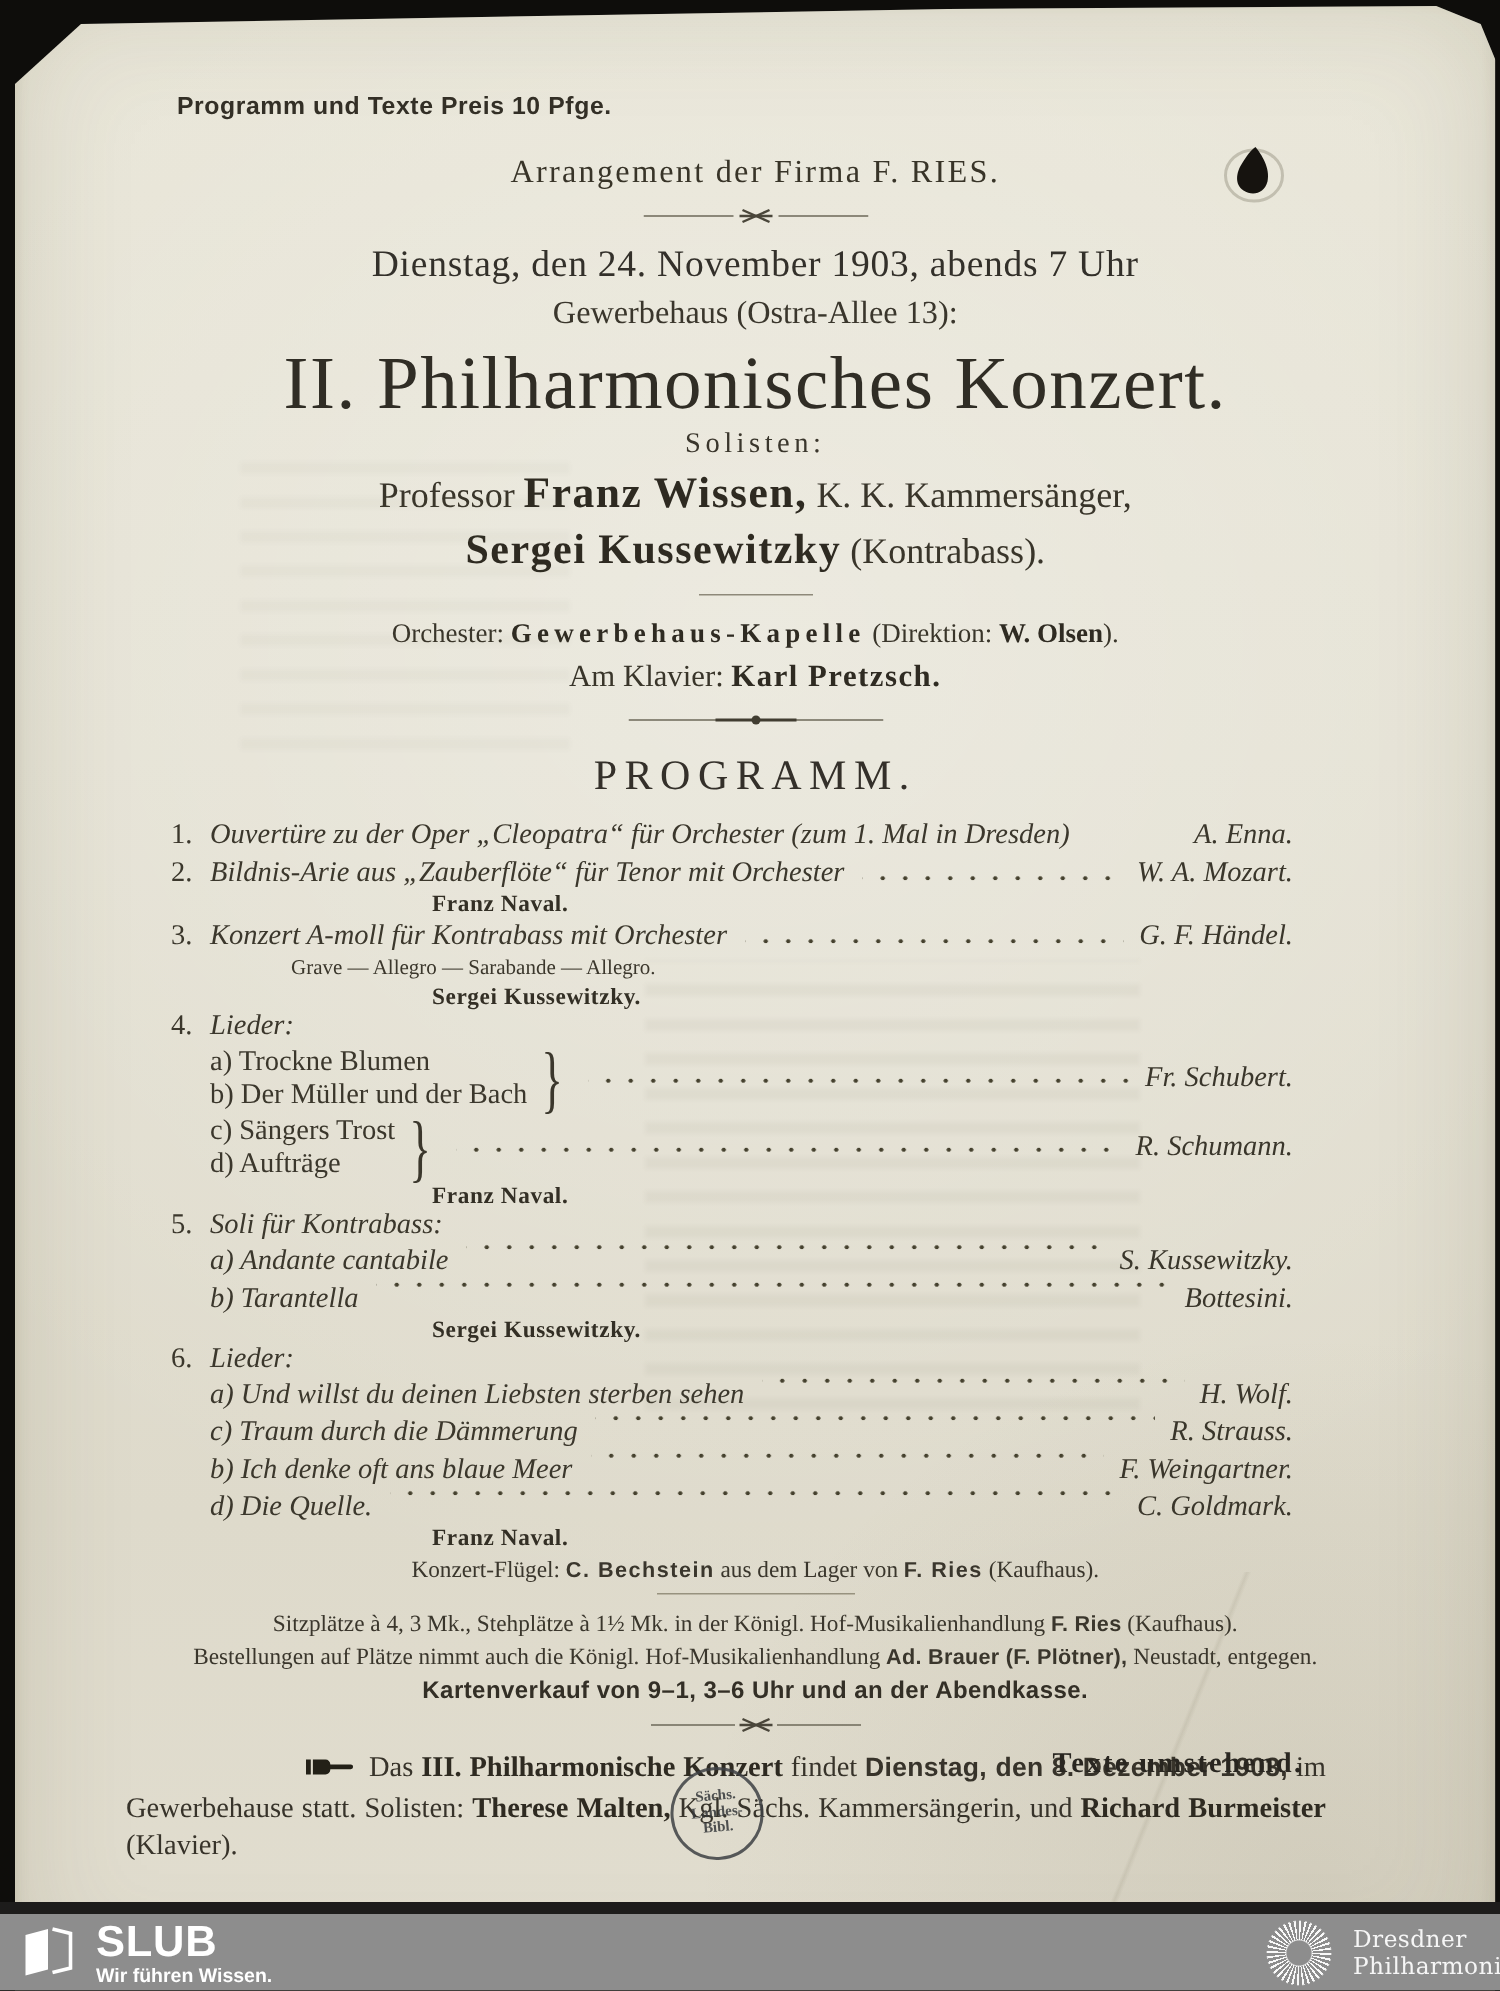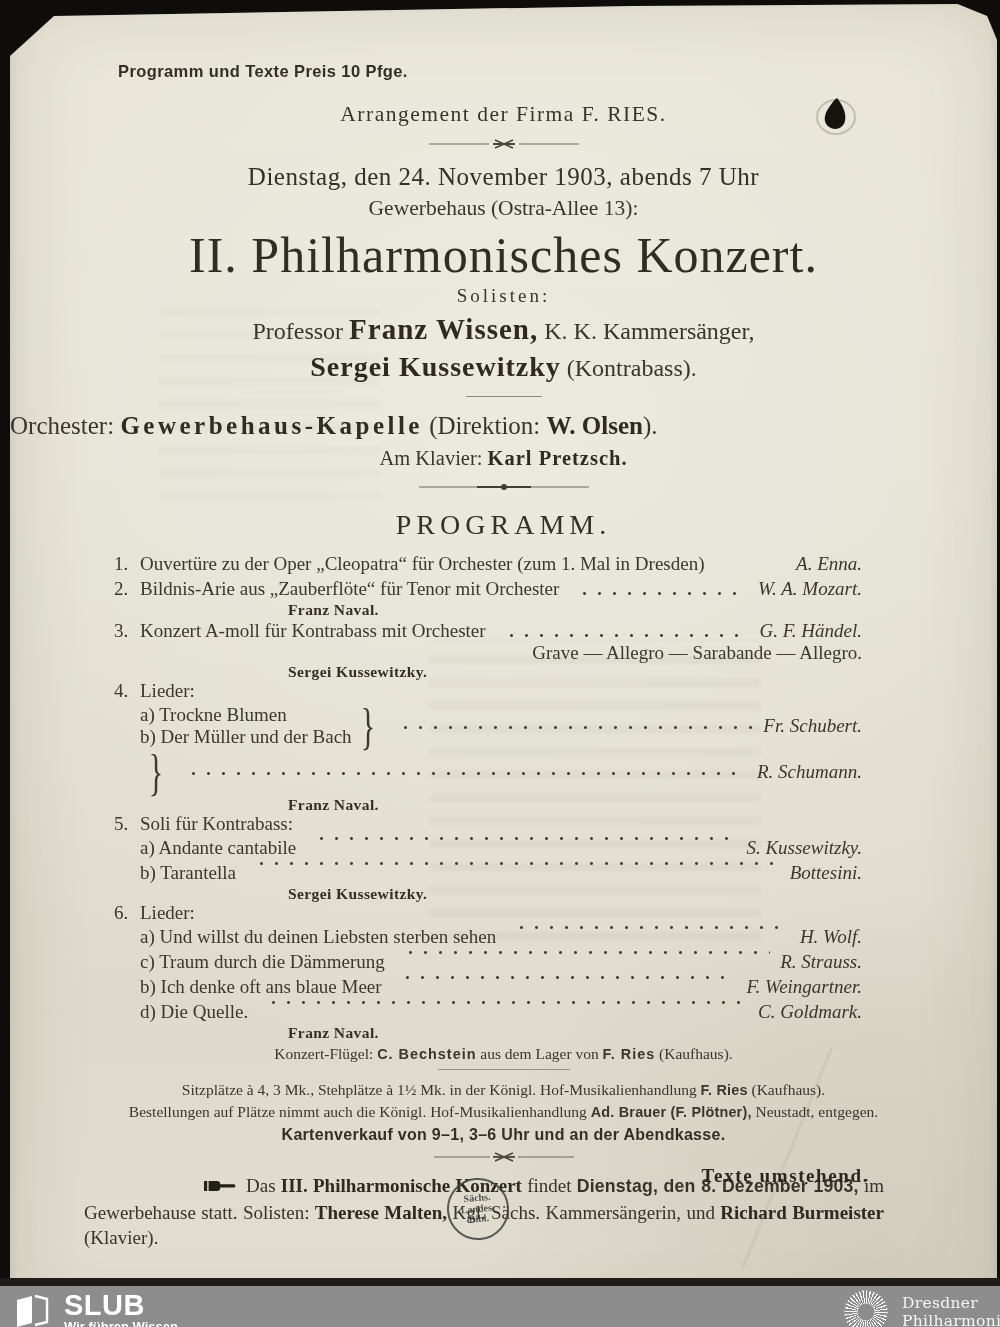--- a/index.html
+++ b/index.html
@@ -37,39 +37,39 @@
   .orn svg{display:block;}
   .date-line{margin-top:13px;text-align:center;font-size:25px;letter-spacing:.5px;color:#33302a;}
   .venue-line{margin-top:5px;text-align:center;font-size:21.5px;color:#3a362c;}
   .title{margin-top:7px;text-align:center;font-size:50px;letter-spacing:1px;color:#302d25;line-height:1.08;}
   .solisten{margin-top:3px;text-align:center;font-size:19px;letter-spacing:3px;color:#3a362c;}
   .sol1{margin-top:5px;text-align:center;font-size:24px;line-height:34px;color:#39352a;}
   .sol1 .name{font-size:29px;font-weight:700;letter-spacing:1px;color:#2e2a21;}
   .sol2{text-align:center;font-size:24px;line-height:38px;color:#39352a;}
   .sol2 .name{font-size:28px;font-weight:700;letter-spacing:1px;color:#2e2a21;}
   .shortline{height:1px;background:#8e897a;width:76px;margin:9px auto 0;}
-  .orch-line{margin-top:15px;font-size:25px;color:#39352a;}
+  .orch-line{margin-top:15px;text-align:center;font-size:18px;color:#39352a;}
   .orch-line .lsname{font-weight:700;letter-spacing:3.5px;color:#2f2b22;}
   .orch-line .bname{font-weight:700;color:#2f2b22;}
   .klavier-line{margin-top:7px;text-align:center;font-size:20.5px;color:#39352a;}
   .klavier-line .bname{font-weight:700;letter-spacing:1px;color:#2f2b22;}
 
   
   .programm-h{margin-top:17px;text-align:center;font-size:28px;letter-spacing:5px;color:#34302a;}
   .prog{margin:10px 0 0 104px;width:748px;font-size:19px;color:#3b372c;}
   .prog-line{display:flex;align-items:baseline;line-height:25px;}
   .prog-no{flex:none;width:26px;}
-  .prog-title{white-space:nowrap;}
+  .prog-title{white-space:nowrap;font-style:italic;}
   .leader{flex:1;height:5px;margin:0 10px 0 12px;align-self:baseline;
     background-image:radial-gradient(circle,#45412e 1.25px,rgba(0,0,0,0) 1.6px);
     background-size:15px 5px;background-position:6px 1px;background-repeat:repeat-x;}
   .noleader{background:none;}
   .comp{font-style:italic;white-space:nowrap;font-size:19px;color:#3a362b;}
   .performer{font-weight:700;font-size:15.5px;line-height:17px;margin-left:174px;color:#332f25;letter-spacing:.4px;}
-  .movements{font-size:19px;line-height:20px;margin-left:80px;color:#3b372c;text-align:right;}
+  .movements{font-size:14px;line-height:20px;margin-left:80px;color:#3b372c;}
   .head-line{line-height:22px;}
   .grp{display:flex;align-items:center;margin:2px 0 2px 26px;}
   .grp-songs div{line-height:22px;white-space:nowrap;}
   .grp-brace{font-size:50px;font-weight:400;color:#3b372c;transform:scaleX(.6);margin-left:4px;line-height:44px;}
   .grp .leader{align-self:center;height:5px;}
   .row{display:flex;align-items:center;line-height:25px;margin-left:26px;}
 
   
   .fluegel{margin-top:3px;text-align:center;font-size:15.5px;line-height:20px;color:#3a362c;}
   .fluegel .g{letter-spacing:1px;}
@@ -91,21 +91,21 @@
     transform:rotate(-5deg);opacity:.85;}
   .stamp div{text-align:center;font-size:10px;font-weight:700;line-height:10.5px;color:#34373a;
     font-family:"Liberation Serif",serif;}
   .texte{position:absolute;right:128px;top:1165px;font-size:19px;font-weight:700;
     letter-spacing:1.6px;color:#292620;}
 
   
   .blot{position:absolute;left:810px;top:90px;}
 
   
-  .footer{position:absolute;left:0;bottom:0;width:1000px;height:49px;}
+  .footer{position:absolute;left:0;bottom:0;width:1000px;height:59px;}
   .footer-dark{height:8px;background:#1d1c1b;}
   .footer-bar{height:51px;background:#8d8d8d;position:relative;}
   .slub{position:absolute;left:14px;top:5px;display:flex;}
   .slub svg{display:block;margin-top:3px;}
   .slub-text{margin-left:14px;color:#fff;font-family:"Liberation Sans",sans-serif;}
   .slub-name{font-size:29px;font-weight:700;line-height:28px;letter-spacing:.5px;}
   .slub-tag{font-size:13px;font-weight:700;line-height:15px;}
   .phil{position:absolute;left:843px;top:3px;display:flex;align-items:center;}
   .burst{width:46px;height:46px;border-radius:50%;position:relative;flex:none;
     background:repeating-conic-gradient(rgba(255,255,255,.95) 0deg 4deg, rgba(0,0,0,0) 4deg 10deg);
@@ -196,20 +196,24 @@
     <div class="grp">
       <div class="grp-songs">
         <div>a) Trockne Blumen</div>
         <div>b) Der Müller und der Bach</div>
       </div>
       <div class="grp-brace">}</div>
       <span class="leader"></span>
       <span class="comp">Fr. Schubert.</span>
     </div>
     <div class="grp">
+      <div class="grp-songs">
+        <div>c) Sängers Trost</div>
+        <div>d) Aufträge</div>
+      </div>
       <div class="grp-brace">}</div>
       <span class="leader"></span>
       <span class="comp">R. Schumann.</span>
     </div>
     <div class="performer">Franz Naval.</div>
 
     <div class="prog-line head-line">
       <span class="prog-no">5.</span>
       <span class="prog-title">Soli für Kontrabass:</span>
     </div>

